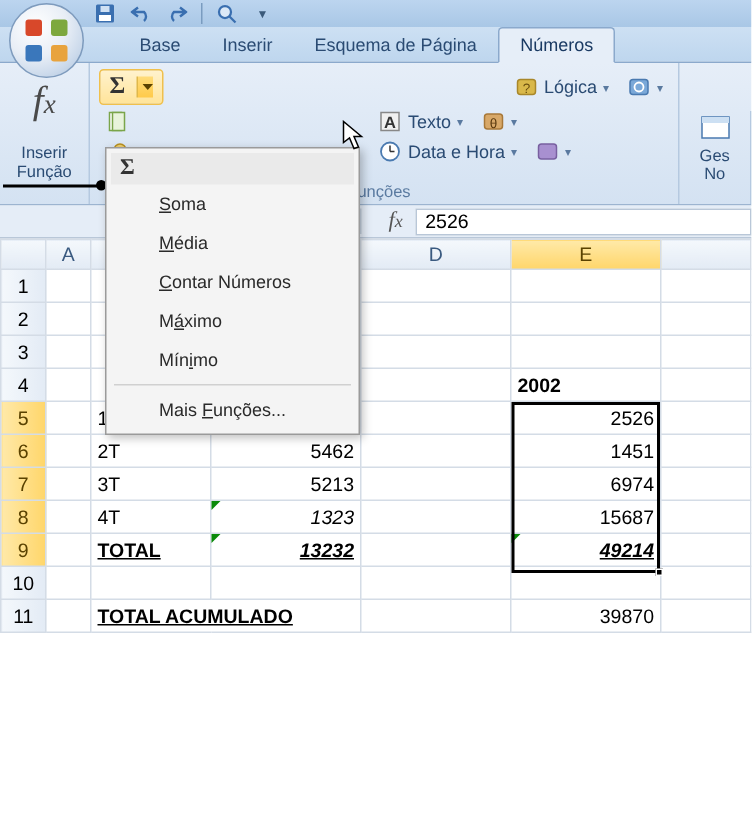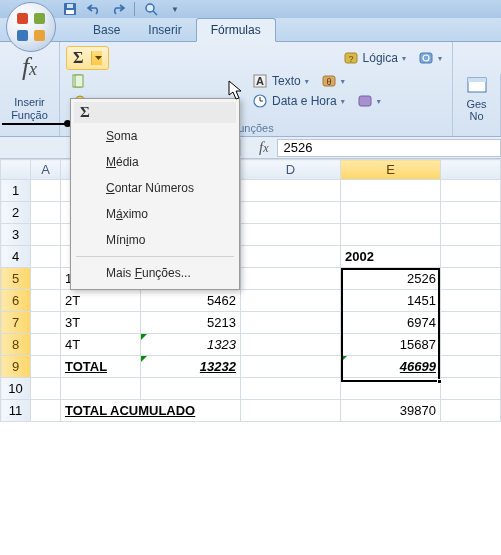--- a/index.html
+++ b/index.html
@@ -119,21 +119,22 @@
     <span class="ol-r"></span>
       <span class="ol-g"></span>
       <span class="ol-b"></span>
       <span class="ol-y"></span>
   </div>
 </div>
 
 <div class="tabs">
   <div class="tab">Base</div>
   <div class="tab">Inserir</div>
-  <div class="tab active">Fórmulas</div>
+  <div class="tab">Esquema de Página</div>
+  <div class="tab active">Números</div>
 </div>
 
 <div class="ribbon">
   <div class="group group-fx">
     <div class="fx-icon">f<span style="font-size:18px">x</span></div>
     <div style="line-height:1.2;margin-top:14px;">Inserir Função</div>
   </div>
   <div class="group group-lib">
     <div class="lib-row">
       <div class="big-btn">
@@ -359,21 +360,21 @@
           <td></td>
           <td class="tr">15687</td>
           <td></td>
         </tr>
   <tr>
           <td class="rowhdr sel">9</td>
           <td></td>
           <td class="tl bold ul">TOTAL</td>
           <td class="tr bold ul gmark">13232</td>
           <td></td>
-          <td class="tr bold ul gmark">46699</td>
+          <td class="tr bold ul gmark">49214</td>
           <td></td>
         </tr>
   <tr>
           <td class="rowhdr">10</td>
           <td></td>
           <td></td>
           <td></td>
           <td></td>
           <td></td>
           <td></td>

